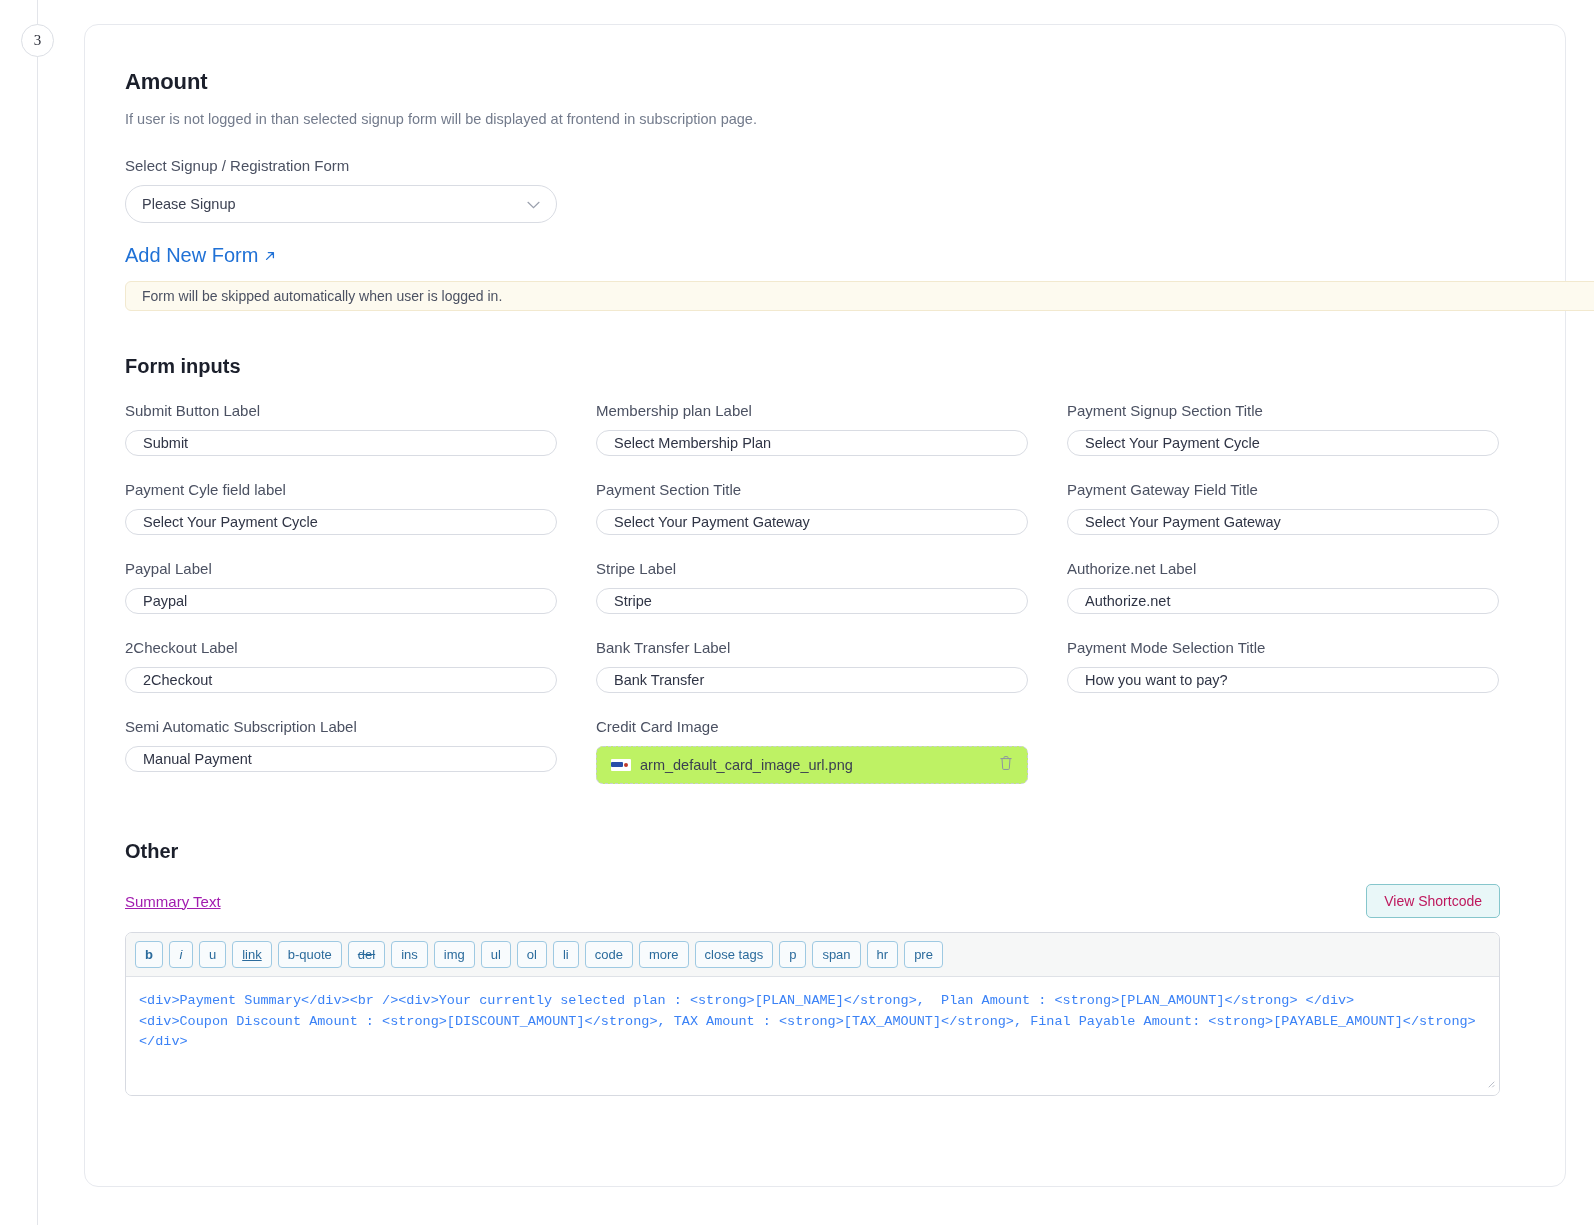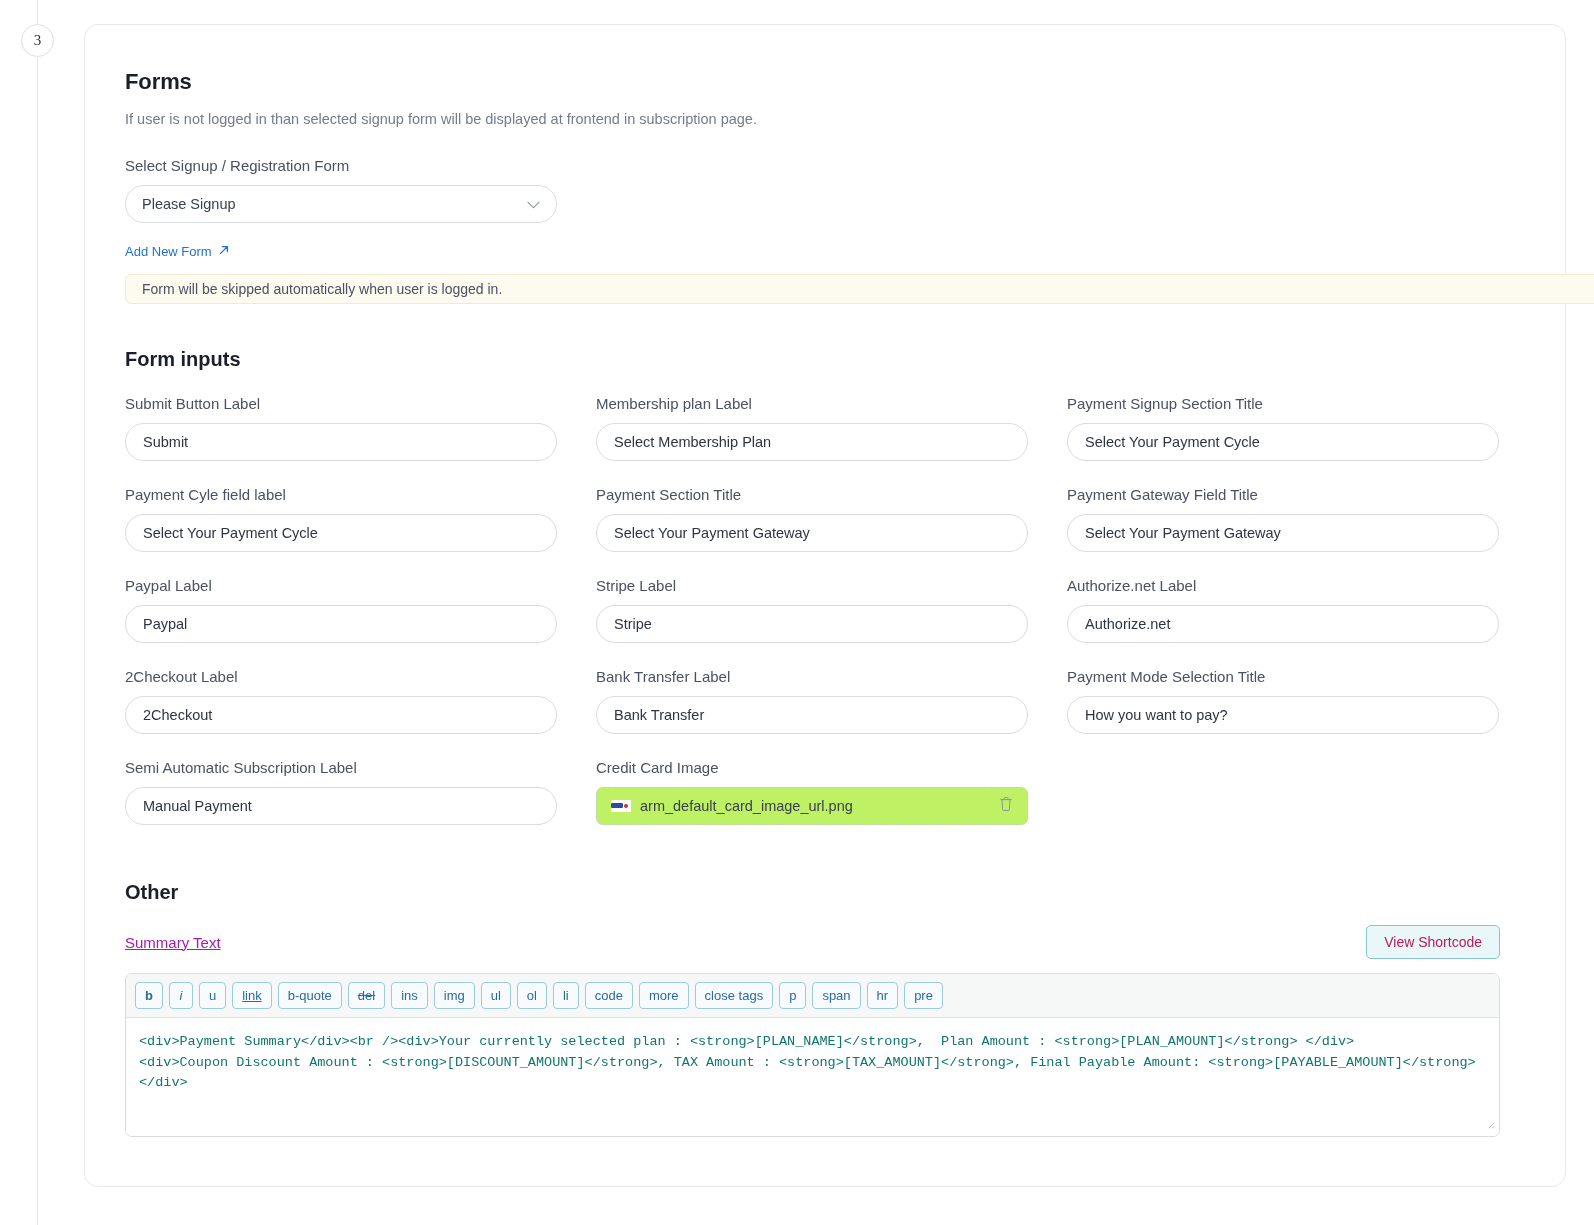--- a/index.html
+++ b/index.html
@@ -100,21 +100,21 @@
     top: 50%;
     transform: translateY(-50%);
     pointer-events: none;
   }
 
   .add-link {
     display: inline-flex;
     align-items: center;
     gap: 6px;
     margin-top: 21px;
-    font-size: 13px;
+    font-size: 20px;
     color: #2071d6;
     text-decoration: none;
     cursor: pointer;
   }
 
   .notice {
     margin-top: 14px;
     width: 1550px;
     height: 30px;
     background: #fdfaef;
@@ -139,21 +139,21 @@
   .grid {
     display: grid;
     grid-template-columns: 432px 432px 432px;
     column-gap: 39px;
     row-gap: 12px;
   }
   .cell { padding-bottom: 13px; }
 
   .text-input {
     width: 100%;
-    height: 38px;
+    height: 26px;
     border: 1px solid #d9dce3;
     border-radius: 19px;
     background: #fff;
     padding: 0 17px;
     font-size: 14.5px;
     color: #2f3445;
     font-family: "Liberation Sans", sans-serif;
     outline: none;
   }
 
@@ -250,21 +250,21 @@
   .editor-area {
     width: 100%;
     min-height: 118px;
     border: 0;
     outline: none;
     resize: none;
     padding: 14px 13px 14px 13px;
     font-family: "Liberation Mono", monospace;
     font-size: 13.5px;
     line-height: 20.5px;
-    color: #0f766e;
+    color: #3b82f6;
     white-space: pre-wrap;
     word-break: break-word;
     background: #fff;
   }
   .resize-grip {
     position: absolute;
     right: 4px;
     bottom: 3px;
   }
   .editor-shell { position: relative; }
@@ -276,21 +276,21 @@
 
   <div class="timeline-rail"></div>
   <div class="step-badge">
     <span>3</span>
   </div>
 
   <div class="card">
     <div class="card-inner">
 
       
-      <h2 class="section-title">Forms</h2>
+      <h2 class="section-title">Amount</h2>
       <div class="section-desc">If user is not logged in than selected signup form will be displayed at frontend in subscription page.</div>
 
       <label class="field-label">Select Signup / Registration Form</label>
       <div class="select-wrap">
         <div class="select-box">
           <span>Please Signup</span>
         </div>
         <span class="chev">
           <svg width="13" height="8" viewBox="0 0 13 8">
               <path d="M1 1.3 L6.5 6.6 L12 1.3" fill="none" stroke="#9aa0ad" stroke-width="1.2" stroke-linecap="round"></path>

